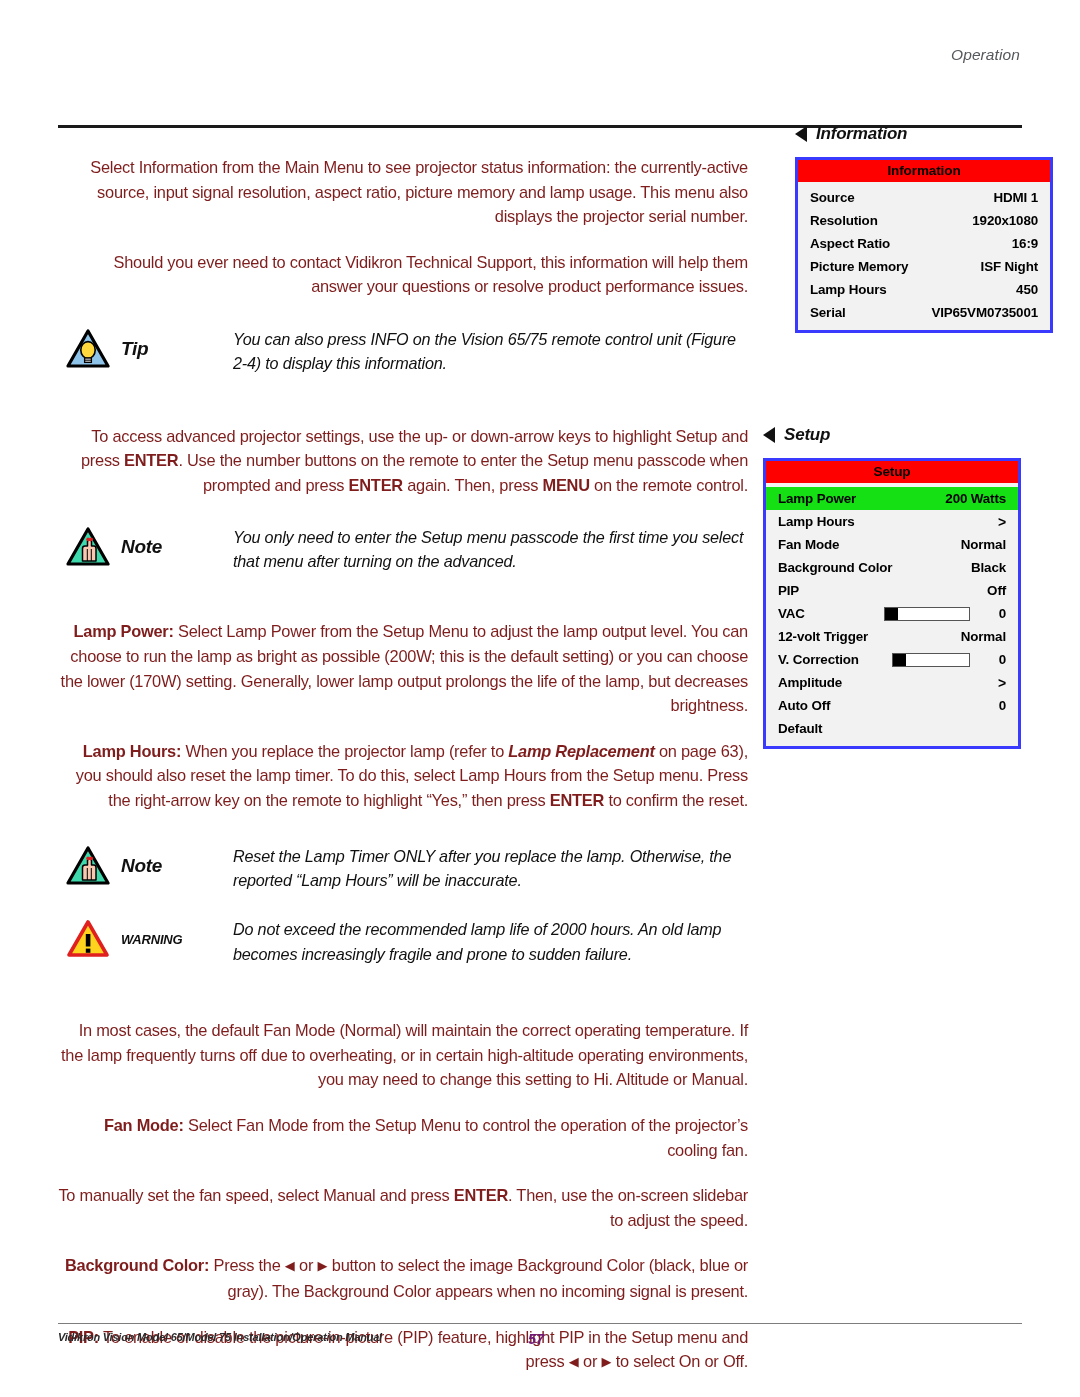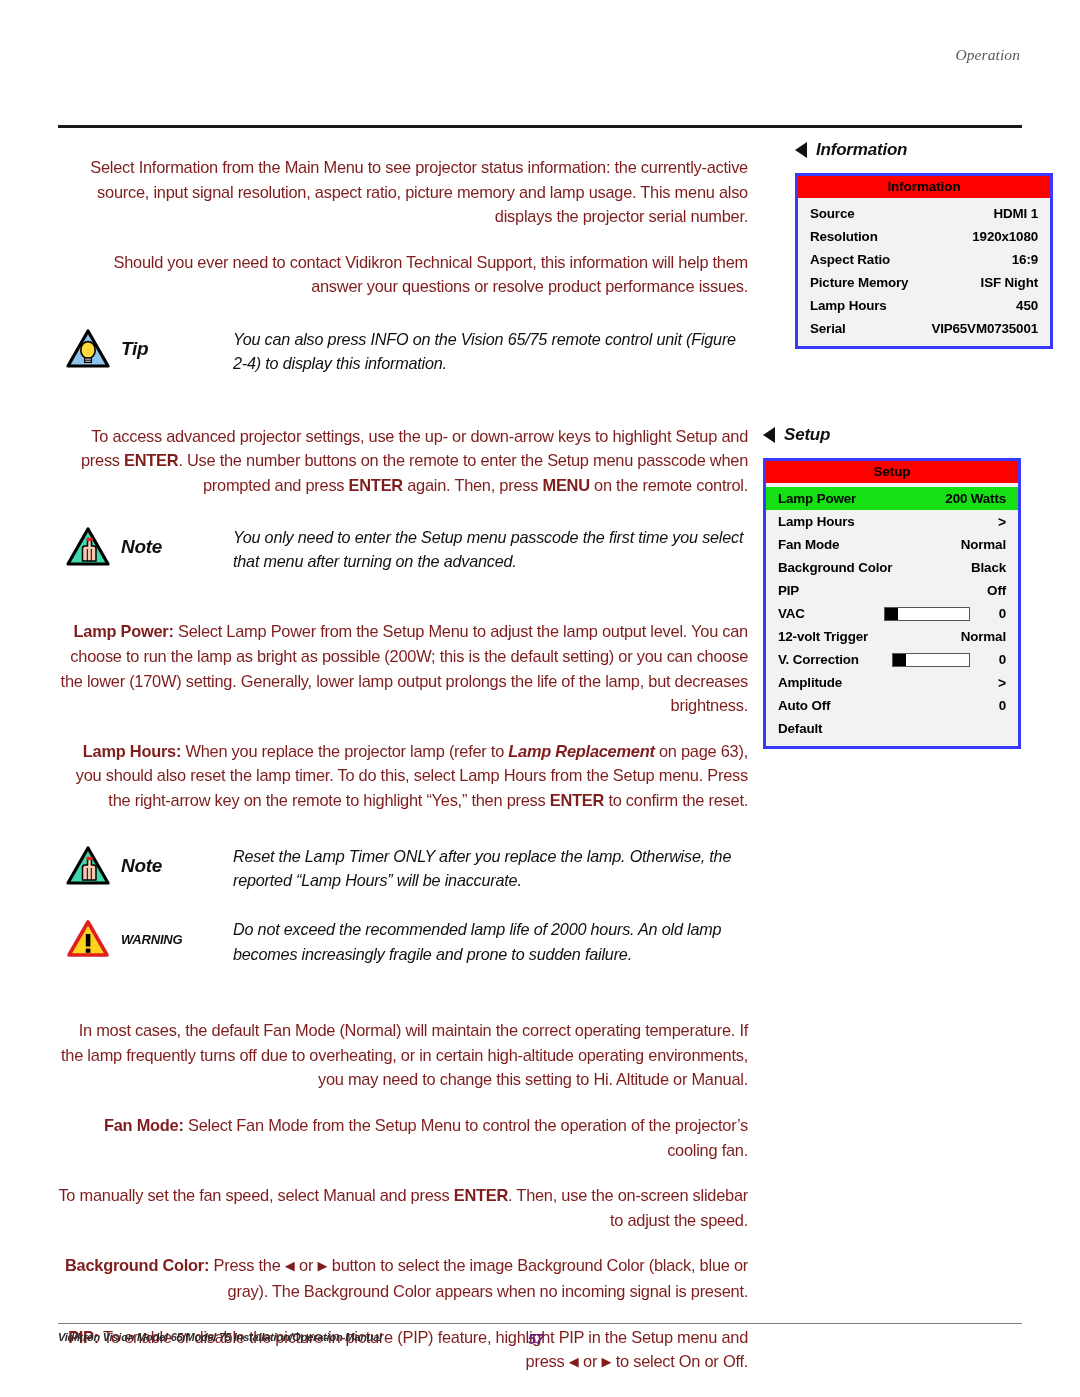--- a/index.html
+++ b/index.html
@@ -15,21 +15,20 @@
   }
 
   
   .page-header {
     position: absolute;
     top: 46px; right: 60px;
     font-size: 15.5px;
     font-style: italic;
     color: #55585c;
     letter-spacing: .1px;
-    font-family: Liberation Serif, serif;
   }
   .header-rule {
     position: absolute;
     left: 58px; right: 58px;
     top: 125px;
     height: 3px;
     background: #1a1a1a;
   }
   .page-footer {
     position: absolute;
@@ -277,21 +276,21 @@
   <p class="para"><b>Fan Mode:</b><span> Select Fan Mode from the Setup Menu to control the operation of the projector’s cooling fan.</span></p>
 
   <p class="para"><span>To manually set the fan speed, select Manual and press </span><b>ENTER</b><span>. Then, use the on-screen slidebar to adjust the speed.</span></p>
 
   <p class="para"><b>Background Color:</b><span> Press the </span><span class="arrow-glyph">◀</span><span> or </span><span class="arrow-glyph">▶</span><span> button to select the image Background Color (black, blue or gray). The Background Color appears when no incoming signal is present.</span></p>
 
   <p class="para"><b>PIP:</b><span> To enable or disable the picture-in-picture (PIP) feature, highlight PIP in the Setup menu and press </span><span class="arrow-glyph">◀</span><span> or </span><span class="arrow-glyph">▶</span><span> to select On or Off.</span></p>
 
 </div>
 
-<div class="osd-section" style="left:763px; top:140px;padding-left:32px;">
+<div class="osd-section" style="left:763px; top:124px;padding-left:32px;">
   <div class="osd-heading">
     <span class="tri-left"></span>
     <span>Information</span>
   </div>
   <div class="osd-panel">
     <div class="osd-title">Information</div>
     <div class="osd-rows">
       <div class="osd-row">
         <span class="lbl">Source</span>
         <span class="val">HDMI 1</span>

